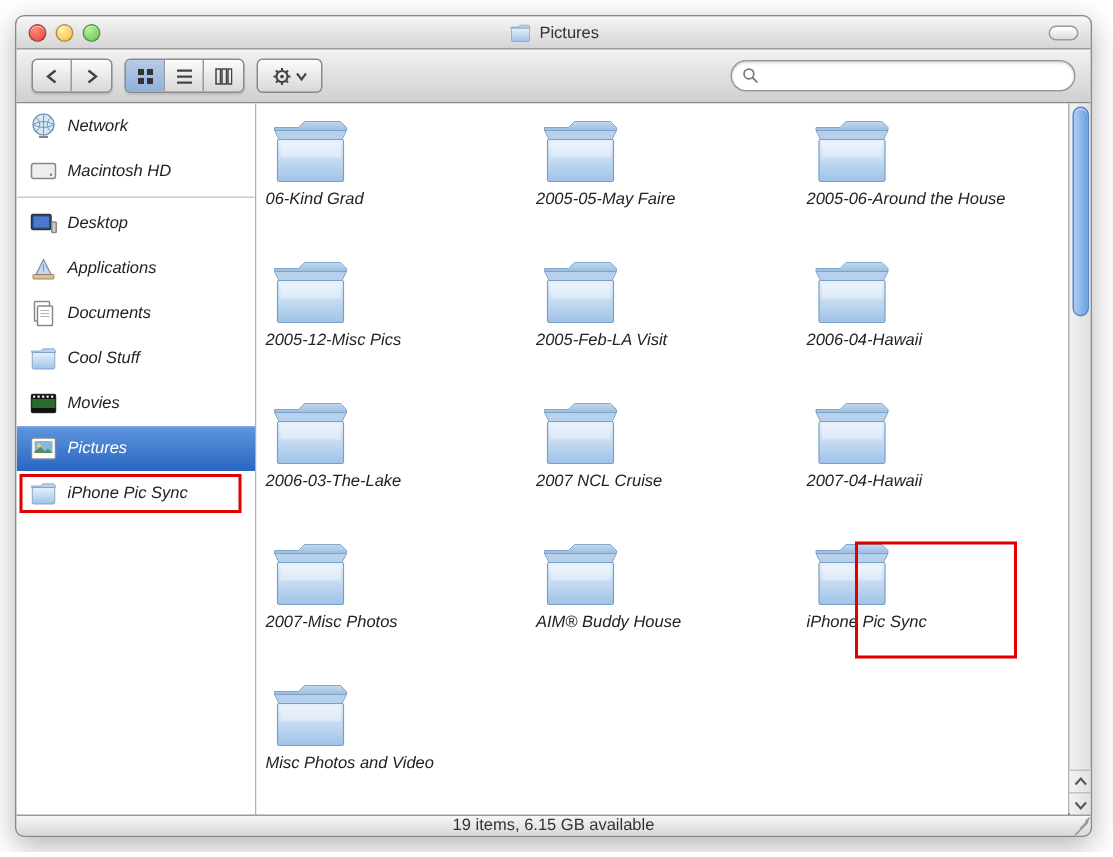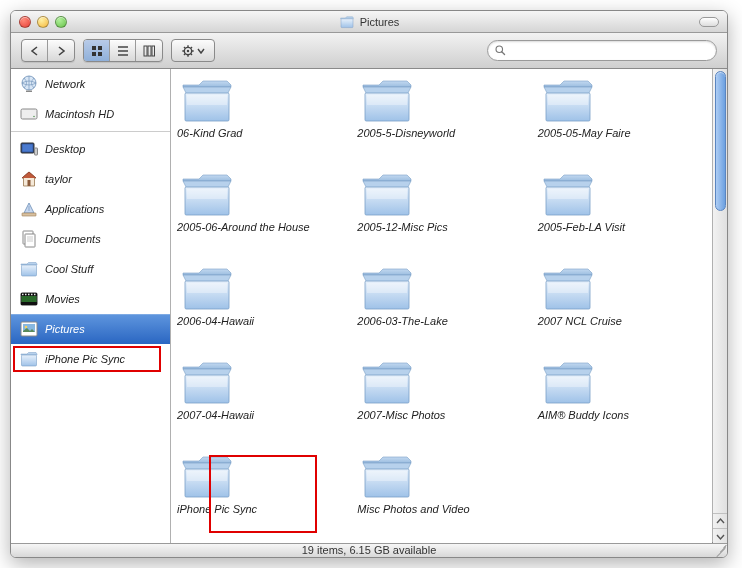--- a/index.html
+++ b/index.html
@@ -402,28 +402,20 @@
         <span class="sb-icon">
             <svg width="20" height="20">
               <use href="#desktop-icon"></use>
             </svg>
           </span>
         <span>Desktop</span>
       </div>
       <div class="sb-item">
         <span class="sb-icon">
             <svg width="20" height="20">
-              <use href="#home-icon"></use>
-            </svg>
-          </span>
-        <span>taylor</span>
-      </div>
-      <div class="sb-item">
-        <span class="sb-icon">
-            <svg width="20" height="20">
               <use href="#apps-icon"></use>
             </svg>
           </span>
         <span>Applications</span>
       </div>
       <div class="sb-item">
         <span class="sb-icon">
             <svg width="20" height="20">
               <use href="#docs-icon"></use>
             </svg>
@@ -473,26 +465,20 @@
             <div class="folder-item" style="position: relative;">
               <div class="folder-icon"><svg width="58" height="50">
                   <use href="#mac-folder"></use>
                 </svg></div>
               <div class="label">06-Kind Grad</div>
             </div>
             <div class="folder-item" style="position: relative;">
               <div class="folder-icon"><svg width="58" height="50">
                   <use href="#mac-folder"></use>
                 </svg></div>
-              <div class="label">2005-5-Disneyworld</div>
-            </div>
-            <div class="folder-item" style="position: relative;">
-              <div class="folder-icon"><svg width="58" height="50">
-                  <use href="#mac-folder"></use>
-                </svg></div>
               <div class="label">2005-05-May Faire</div>
             </div>
             <div class="folder-item" style="position: relative;">
               <div class="folder-icon"><svg width="58" height="50">
                   <use href="#mac-folder"></use>
                 </svg></div>
               <div class="label">2005-06-Around the House</div>
             </div>
             <div class="folder-item" style="position: relative;">
               <div class="folder-icon"><svg width="58" height="50">
@@ -533,21 +519,21 @@
             <div class="folder-item" style="position: relative;">
               <div class="folder-icon"><svg width="58" height="50">
                   <use href="#mac-folder"></use>
                 </svg></div>
               <div class="label">2007-Misc Photos</div>
             </div>
             <div class="folder-item" style="position: relative;">
               <div class="folder-icon"><svg width="58" height="50">
                   <use href="#mac-folder"></use>
                 </svg></div>
-              <div class="label">AIM® Buddy Icons</div>
+              <div class="label">AIM® Buddy House</div>
             </div>
             <div class="folder-item" style="position: relative;">
               <div class="folder-icon"><svg width="58" height="50">
                   <use href="#mac-folder"></use>
                 </svg></div>
               <div class="label">iPhone Pic Sync</div>
               <div class="red-main" style="left: 38px; top: 4px; width: 108px; height: 78px;"></div>
             </div>
             <div class="folder-item" style="position: relative;">
               <div class="folder-icon"><svg width="58" height="50">

